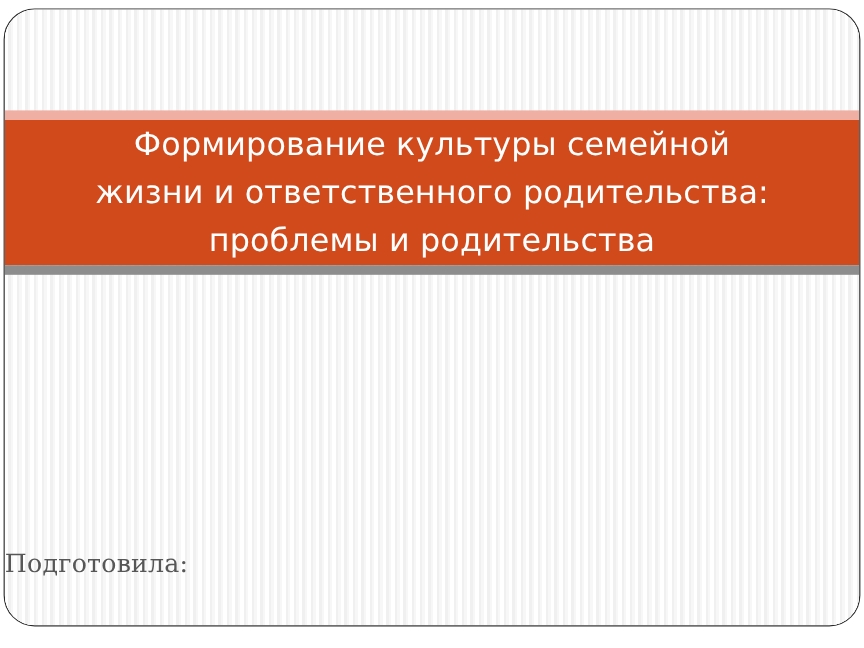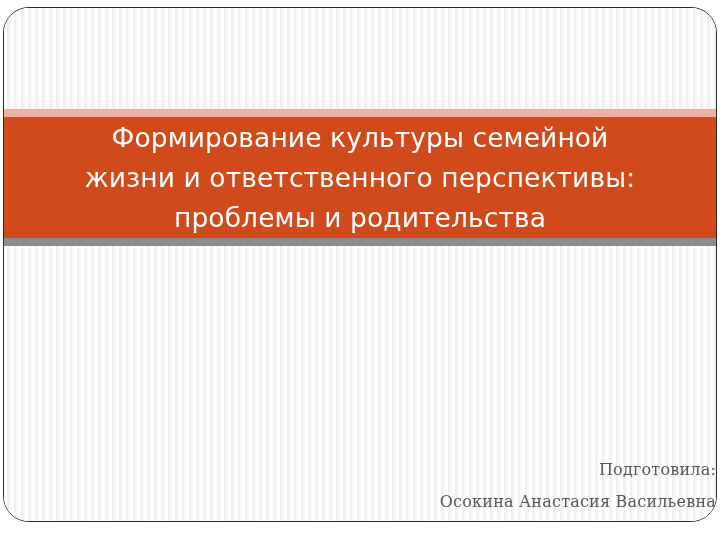--- a/index.html
+++ b/index.html
@@ -42,21 +42,21 @@
       #f7f7f7 5px,
       #f7f7f7 7px
     );
   }
 
   
   #title-band {
     position: absolute;
     left: 0;
     right: 0;
-    top: 101px;
+    top: 84px;
     height: 178px;
   }
   #title-band-top-accent {
     position: absolute;
     left: 0;
     right: 0;
     top: 0;
     height: 8px;
     background: #efafa3;
   }
@@ -97,47 +97,46 @@
     white-space: nowrap;
   }
   .title-line { display: block; }
 
   
   #subtitle-block {
     position: absolute;
     left: 0;
     right: 0;
     top: 446px;
-    text-align: right;
+    text-align: left;
     color: #575757;
     font-family: "DejaVu Serif", "Liberation Serif", serif;
-    font-size: 16px;
+    font-size: 21px;
     line-height: 32px;
     font-weight: 400;
     letter-spacing: 0.2px;
   }
   .subtitle-line { display: block; white-space: nowrap; }
 </style>
 </head>
 <body>
 
 <div id="slide-canvas">
 
   <div id="slide-background"></div>
 
   <div id="title-band">
     <div id="title-band-top-accent"></div>
     <div id="title-band-fill"></div>
     <div id="title-band-bottom-accent"></div>
 
     <div id="title-text">
       <span class="title-line">Формирование культуры семейной</span>
-      <span class="title-line">жизни и ответственного перспективы:</span>
+      <span class="title-line">жизни и ответственного родительства:</span>
       <span class="title-line">проблемы и родительства</span>
     </div>
   </div>
 
   <div id="subtitle-block">
     <span class="subtitle-line">Подготовила:</span>
-    <span class="subtitle-line">Осокина Анастасия Васильевна</span>
   </div>
 
 </div>
 
 </body></html>

